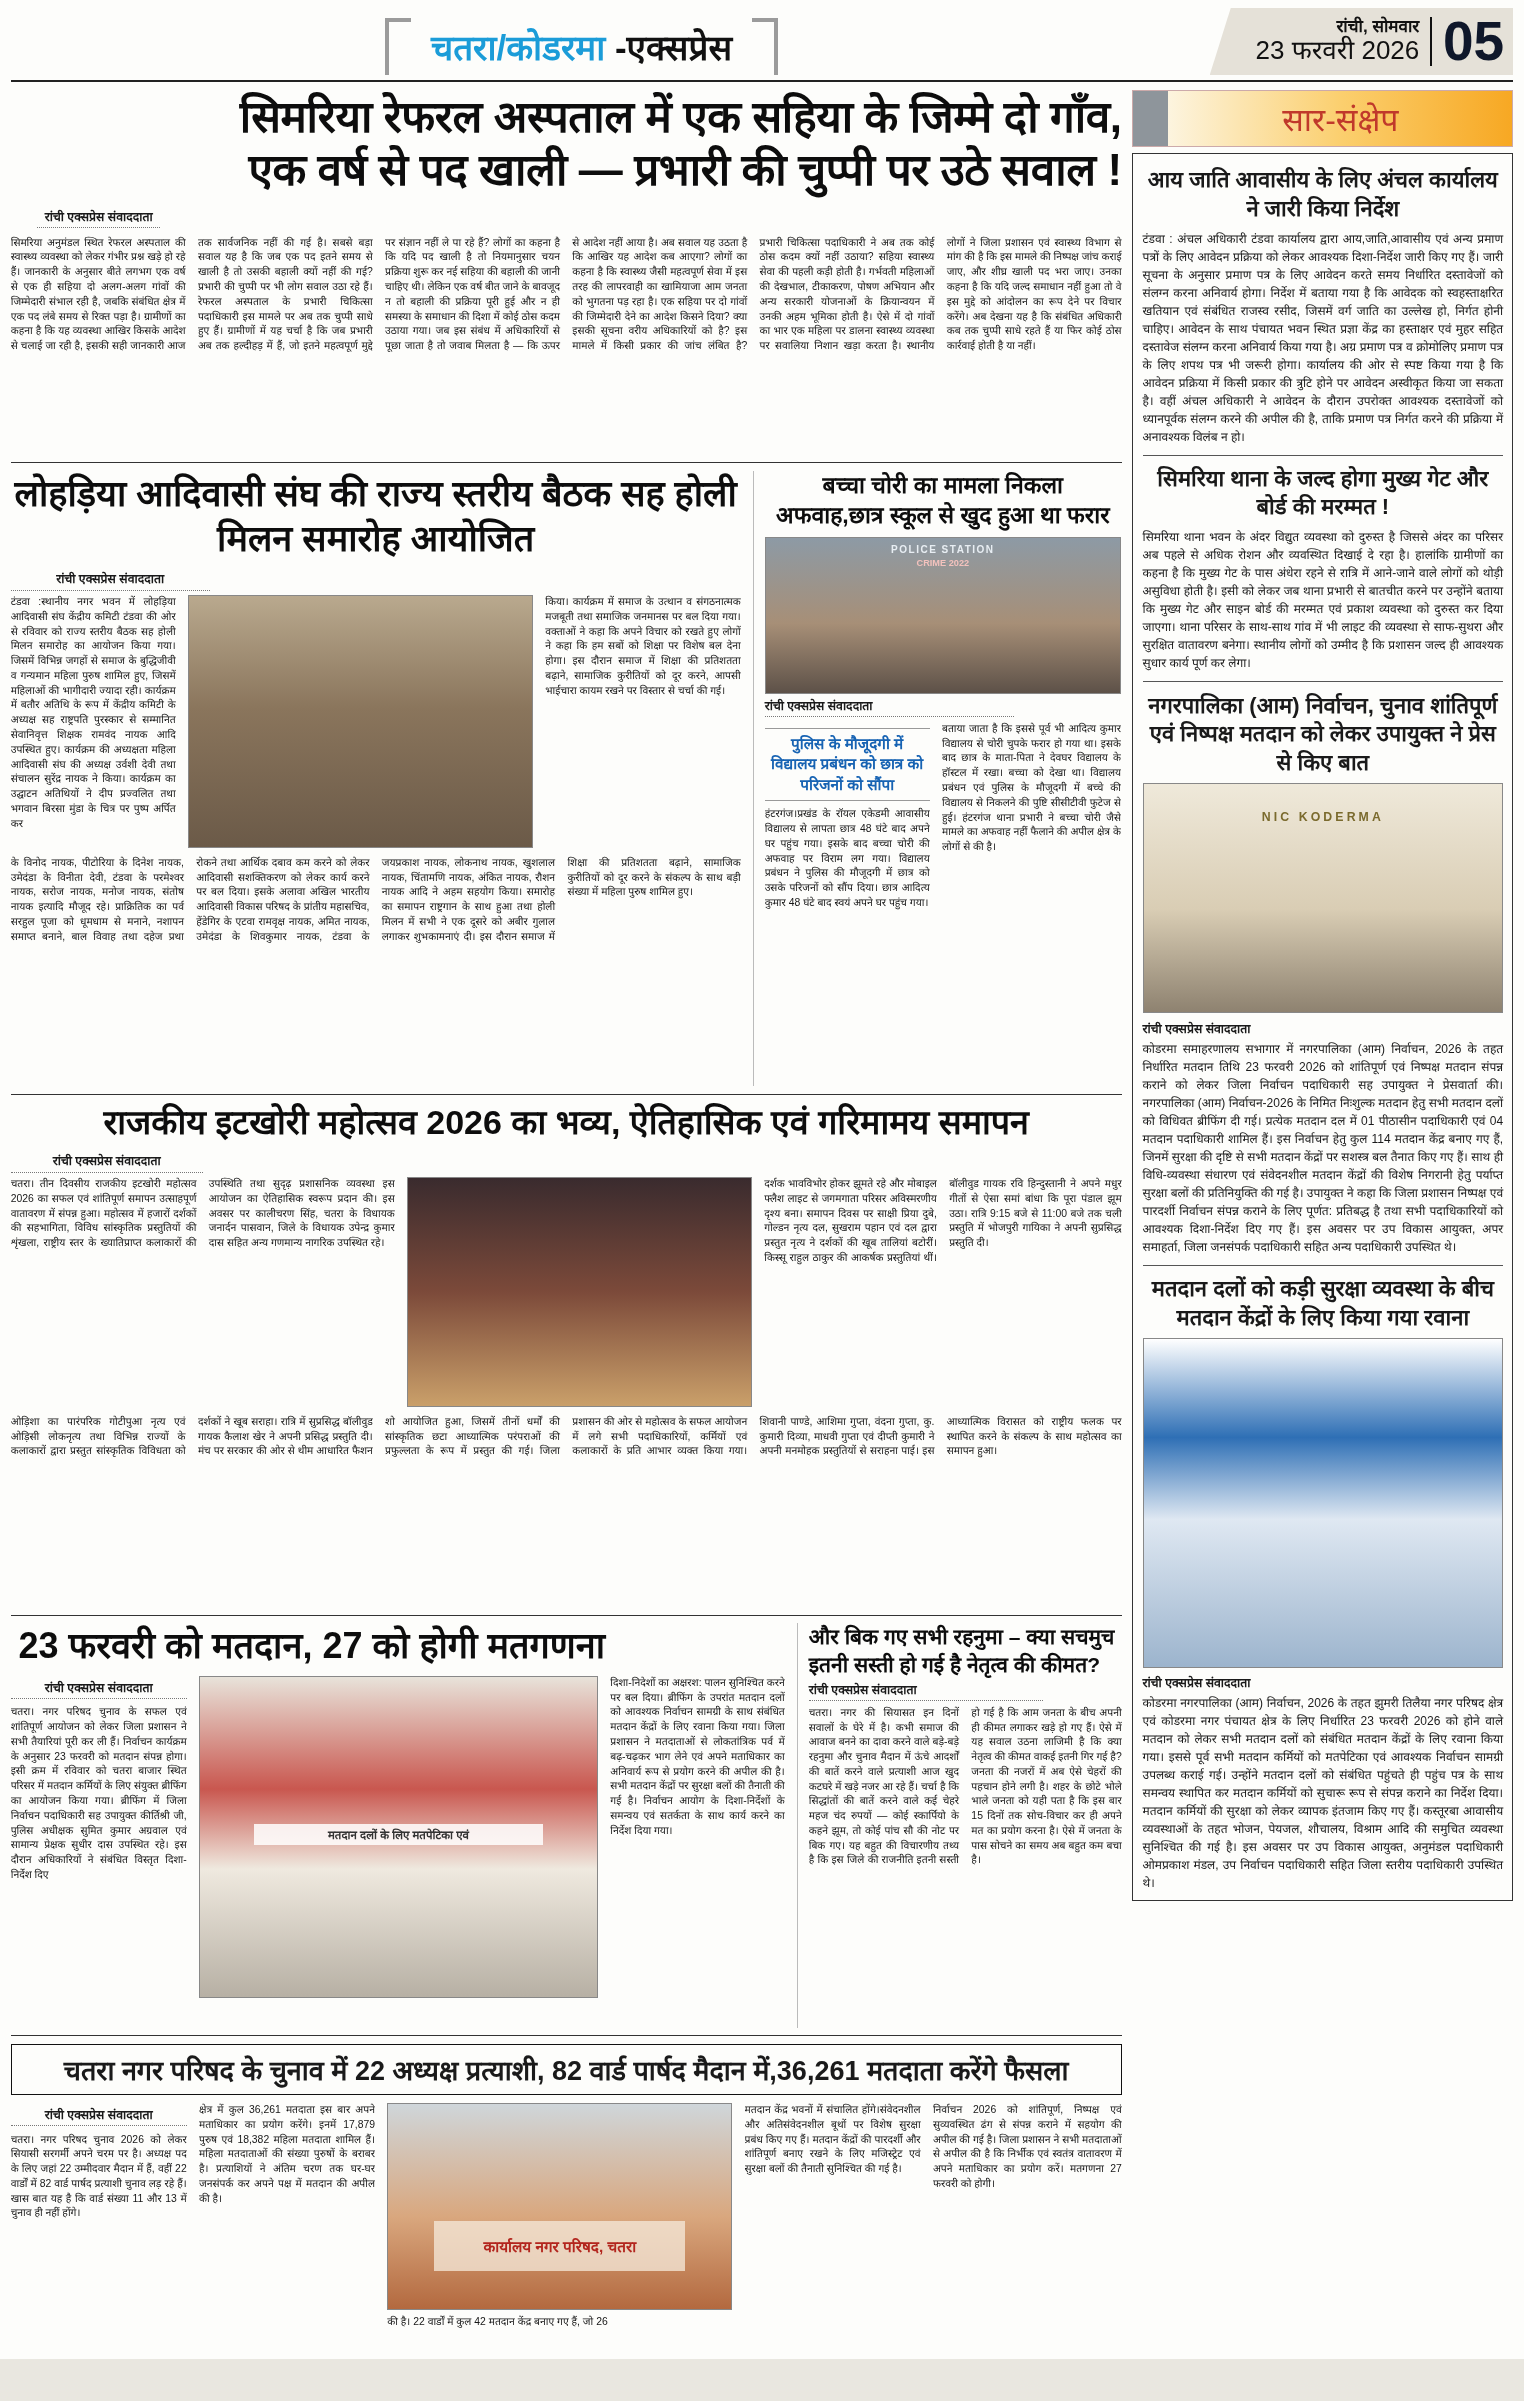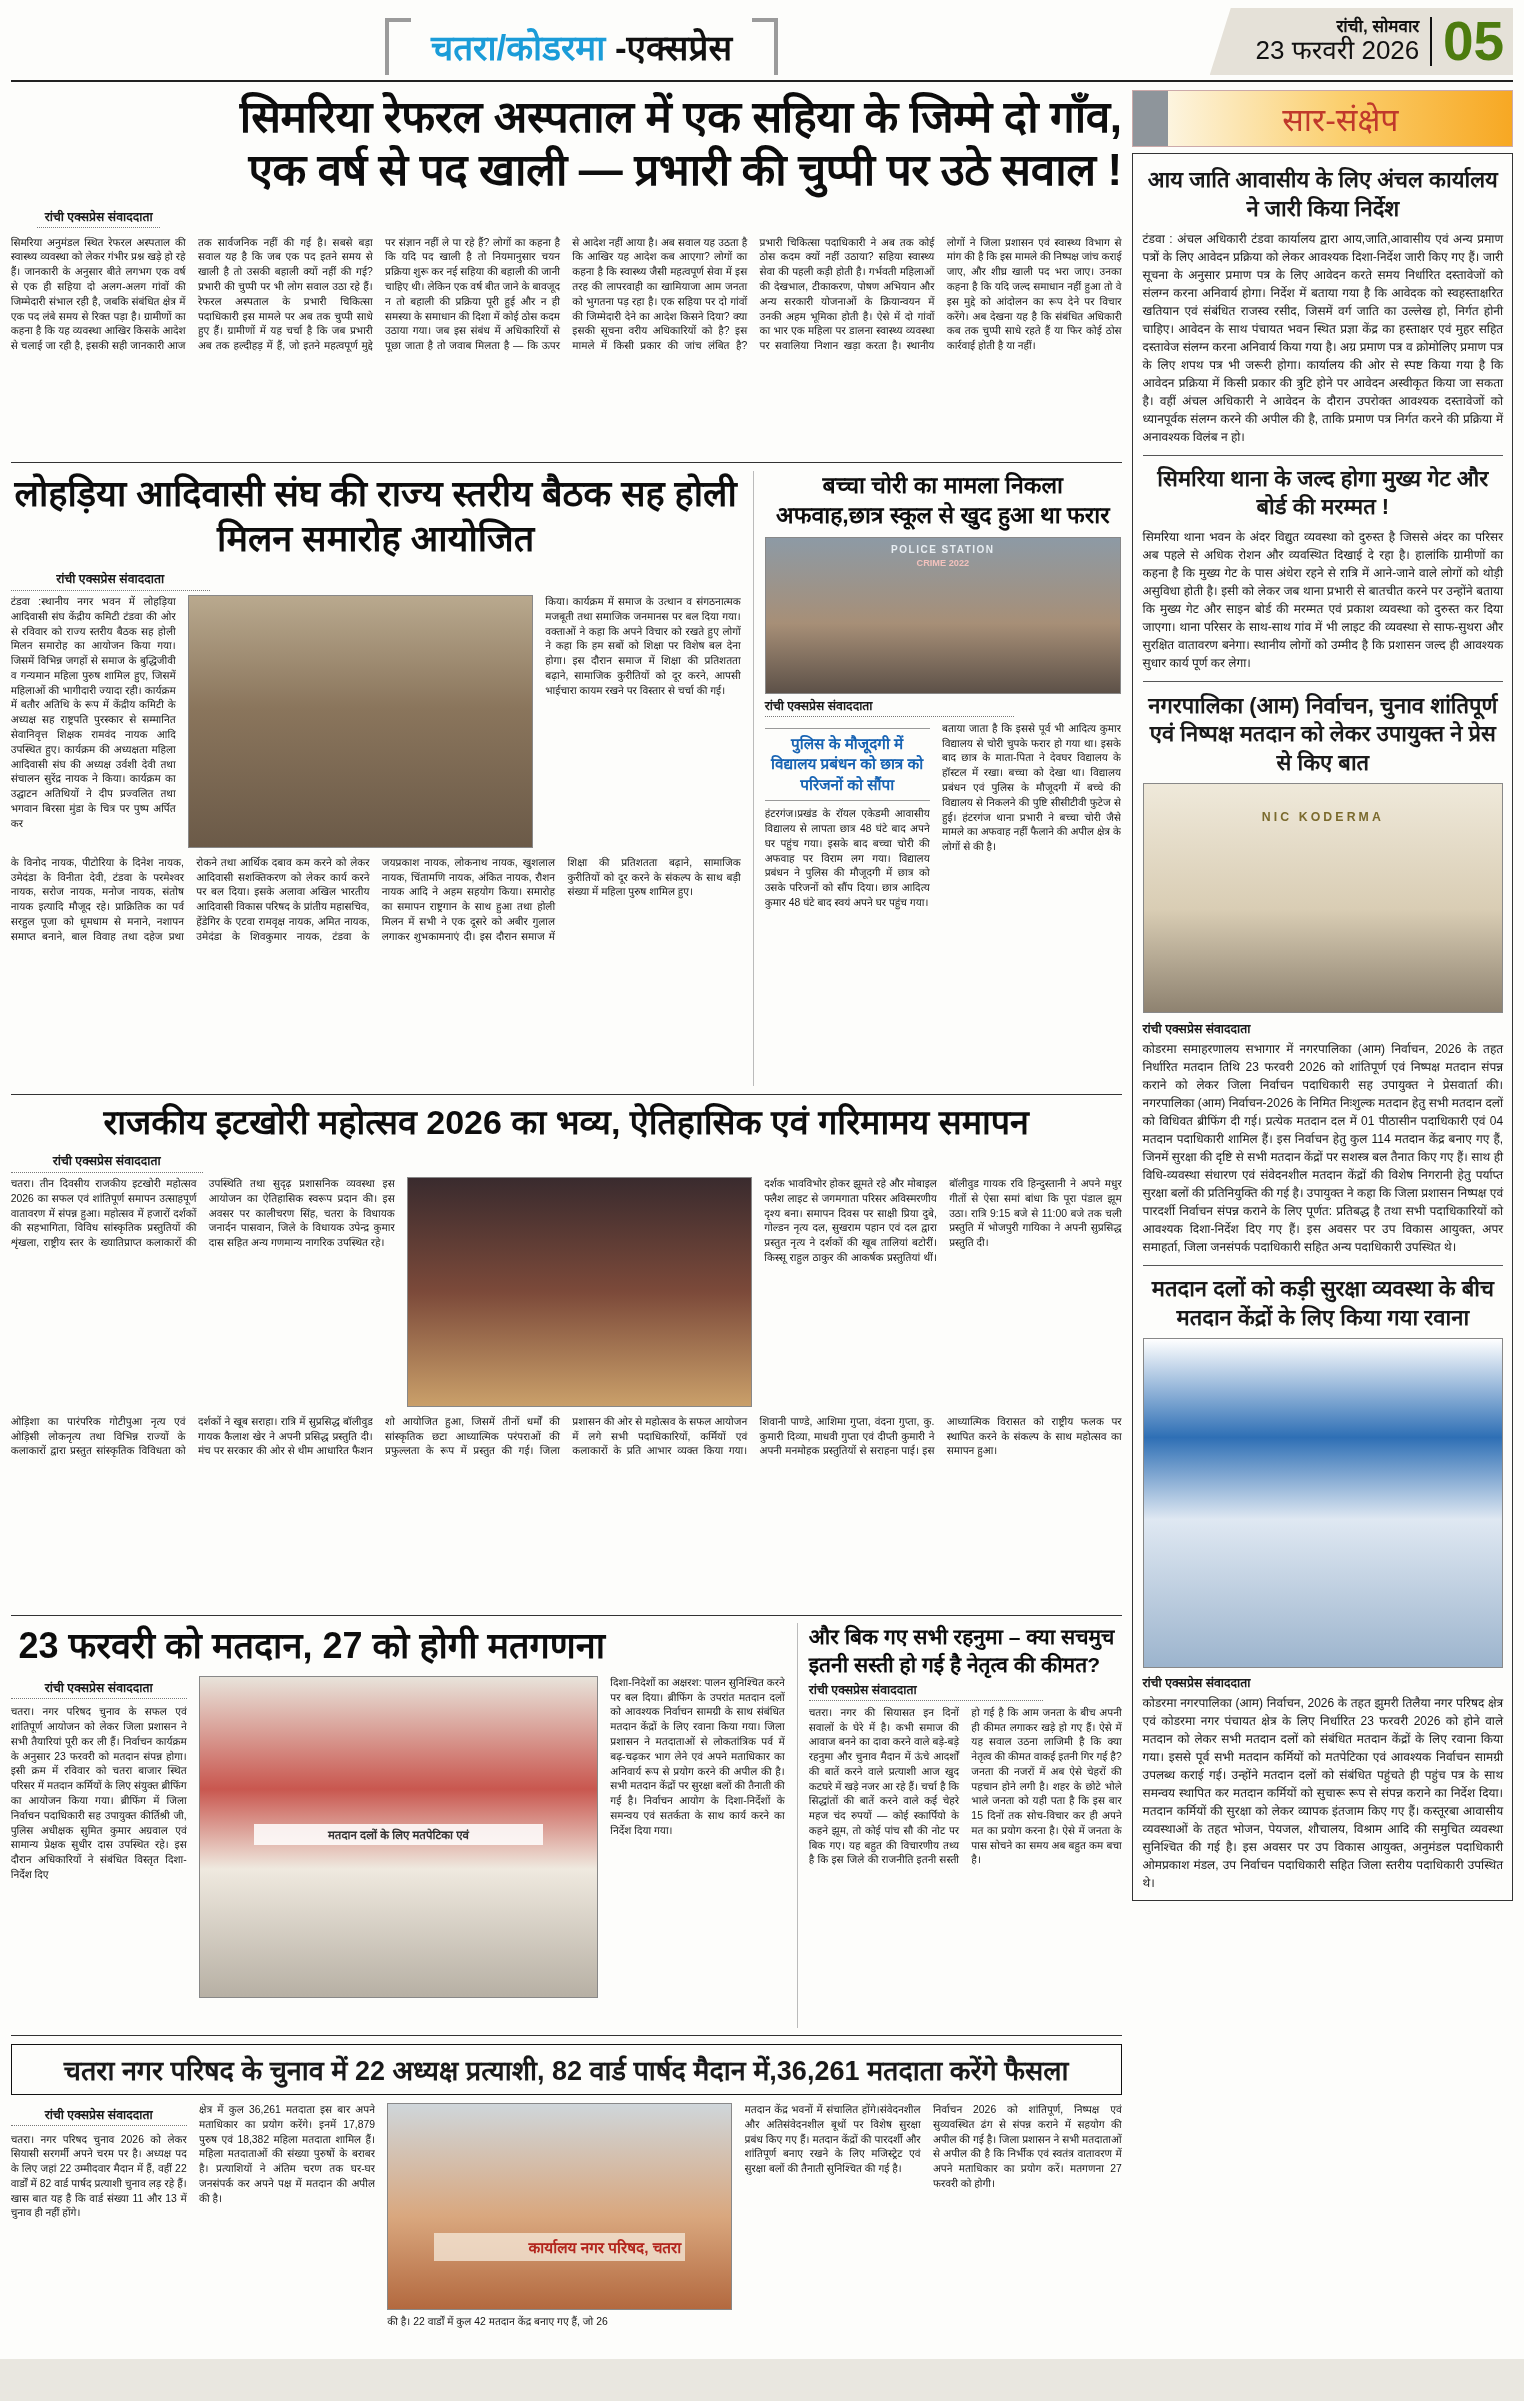--- a/index.html
+++ b/index.html
@@ -24,21 +24,21 @@
   .bracket.r { border-left:none; }
   .masthead { font-size:35px; font-weight:900; white-space:nowrap; }
   .masthead .blue { color:#1b9cd8; }
   .masthead .black { color:#111; }
   .hdr-right { width:361px; display:flex; justify-content:flex-end; }
   .datebox { background:#e5e1d8; clip-path:polygon(7% 0,100% 0,100% 100%,0 100%); display:flex; align-items:center; gap:10.7px; padding:7.7px 6.1px 7.7px 46px; }
   .date-stack { text-align:right; line-height:1.15; }
   .city-day { font-size:17px; font-weight:700; color:#111; }
   .date-big { font-size:26px; font-weight:400; color:#111; }
   .date-sep { width:2.3px; height:49px; background:#111; }
-  .pageno { font-size:55px; font-weight:900; color:#4d7c0f; line-height:0.9; padding-right:3.1px; }
+  .pageno { font-size:55px; font-weight:900; color:#0f172a; line-height:0.9; padding-right:3.1px; }
 
   
   .mainrow { display:flex; gap:10.7px; margin-top:7.7px; }
   .leftmain { width:1111px; }
   .sidebar { width:381px; }
 
   .rule { border-top:1.2px solid #333; margin:7.7px 0; }
   .byline { font-weight:700; font-size:12.3px; text-align:center; padding:3.1px 0 2.3px; }
   .byline.under { border-bottom:0.8px dotted #777; margin:0 auto 6.1px; width:70%; }
   .bodytxt { font-size:10.4px; line-height:1.42; text-align:justify; color:#161616; }
@@ -196,21 +196,21 @@
       <div>
         <div class="headline-box">चतरा नगर परिषद के चुनाव में 22 अध्यक्ष प्रत्याशी, 82 वार्ड पार्षद मैदान में,36,261 मतदाता करेंगे फैसला</div>
         <div class="flexrow" style="margin-top:7.7px;">
           <div style="width:176px;">
             <div class="byline under" style="width:100%;">रांची एक्सप्रेस संवाददाता</div>
             <div class="bodytxt" style="height:199px;overflow:hidden;">चतरा। नगर परिषद चुनाव 2026 को लेकर सियासी सरगर्मी अपने चरम पर है। अध्यक्ष पद के लिए जहां 22 उम्मीदवार मैदान में हैं, वहीं 22 वार्डों में 82 वार्ड पार्षद प्रत्याशी चुनाव लड़ रहे हैं। खास बात यह है कि वार्ड संख्या 11 और 13 में चुनाव ही नहीं होंगे।</div>
           </div>
           <div class="bodytxt" style="width:176px;height:242px;overflow:hidden;">क्षेत्र में कुल 36,261 मतदाता इस बार अपने मताधिकार का प्रयोग करेंगे। इनमें 17,879 पुरुष एवं 18,382 महिला मतदाता शामिल हैं। महिला मतदाताओं की संख्या पुरुषों के बराबर है। प्रत्याशियों ने अंतिम चरण तक घर-घर जनसंपर्क कर अपने पक्ष में मतदान की अपील की है।</div>
           <div style="width:345px;">
             <div class="photo ph-office" style="width:100%;height:207px;">
-              <div class="ph-label" style="top:55%;font-size:15.3px;color:#b3261e;background:rgba(245,235,220,.75);margin:16px 46px;padding:4px;text-align:right;">कार्यालय  नगर परिषद, चतरा</div>
+              <div class="ph-label" style="top:55%;font-size:15.3px;color:#b3261e;background:rgba(245,235,220,.75);margin:4px 46px;padding:15px;">कार्यालय  नगर परिषद, चतरा</div>
             </div>
             <div class="bodytxt" style="margin-top:4.6px;">की है। 22 वार्डों में कुल 42 मतदान केंद्र बनाए गए हैं, जो 26</div>
           </div>
           <div class="bodytxt" style="width:176px;height:242px;overflow:hidden;">मतदान केंद्र भवनों में संचालित होंगे।संवेदनशील और अतिसंवेदनशील बूथों पर विशेष सुरक्षा प्रबंध किए गए हैं। मतदान केंद्रों की पारदर्शी और शांतिपूर्ण बनाए रखने के लिए मजिस्ट्रेट एवं सुरक्षा बलों की तैनाती सुनिश्चित की गई है।</div>
           <div class="bodytxt" style="flex:1;height:242px;overflow:hidden;">निर्वाचन 2026 को शांतिपूर्ण, निष्पक्ष एवं सुव्यवस्थित ढंग से संपन्न कराने में सहयोग की अपील की गई है। जिला प्रशासन ने सभी मतदाताओं से अपील की है कि निर्भीक एवं स्वतंत्र वातावरण में अपने मताधिकार का प्रयोग करें। मतगणना 27 फरवरी को होगी।</div>
         </div>
       </div>
     </div>
 
     <div class="sidebar">

